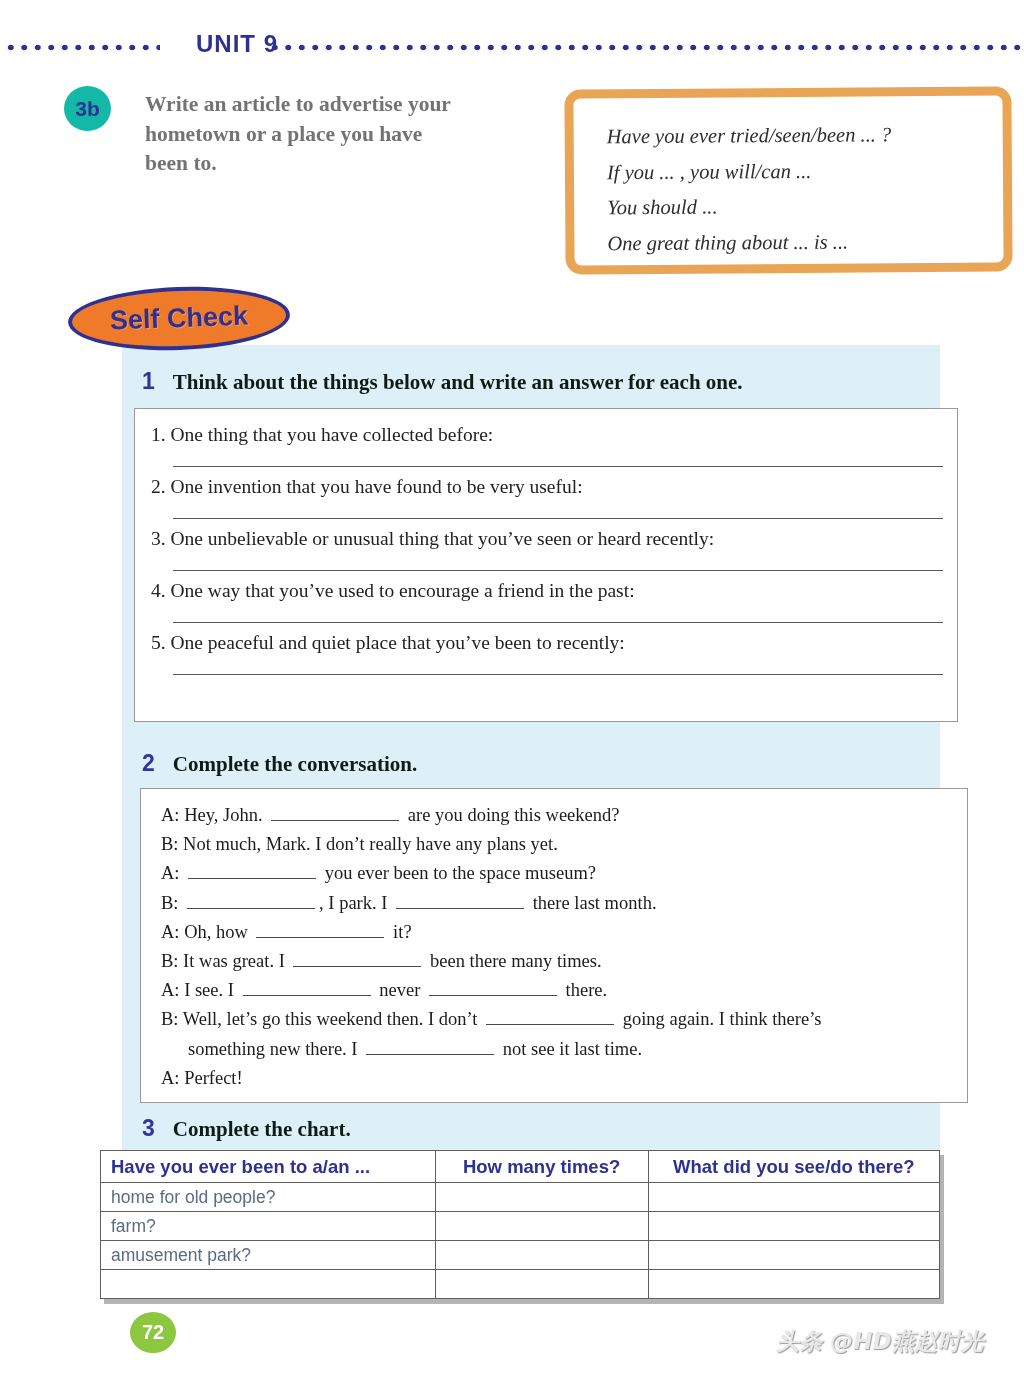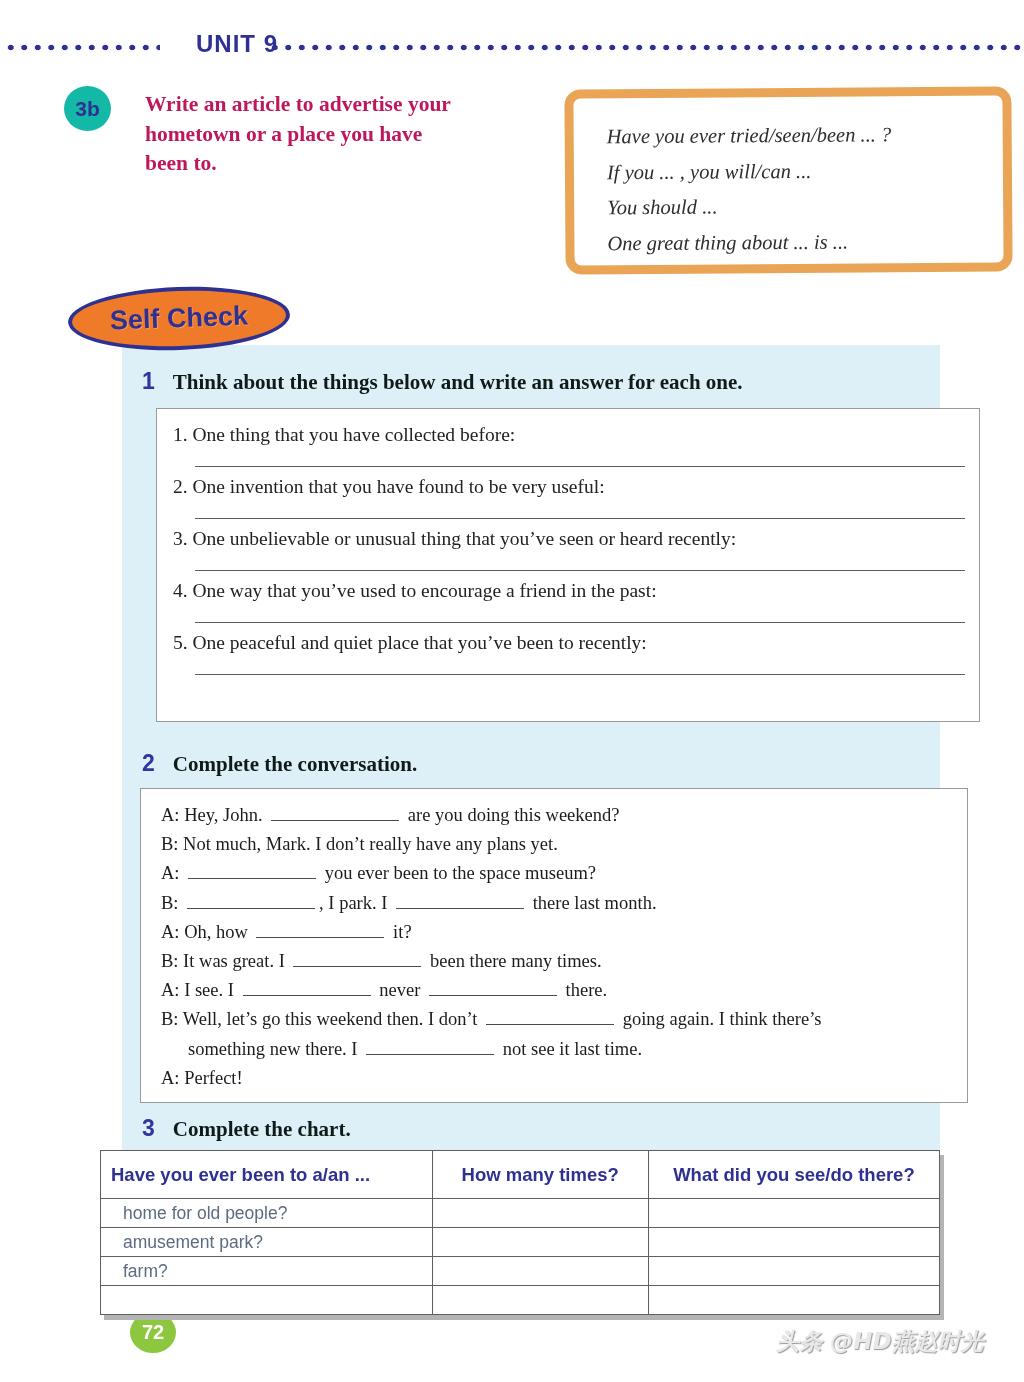--- a/index.html
+++ b/index.html
@@ -22,21 +22,21 @@
     color:#2e3192; letter-spacing:1px;margin-left:26px;
   }
   
   .badge-3b {
     position:absolute; left:64px; top:86px; width:47px; height:45px;
     background:#14b8a6; border-radius:50%;
     display:flex; align-items:center; justify-content:center;
     font-family:"Liberation Sans", sans-serif; font-weight:bold; font-size:21px; color:#2e3192;
   }
   .task3b-text { position:absolute; left:145px; top:90px; width:420px; }
-  .t3b-line { font-weight:bold; font-size:21.5px; line-height:29.5px; color:#be185d; }
+  .t3b-line { font-weight:bold; font-size:21.5px; line-height:29.5px; color:#737373; }
   .hint-box {
     position:absolute; left:565px; top:88px; width:447px; height:185px; box-sizing:border-box;
     background:#ffffff; border:9px solid #e9a455; border-radius:16px;
     padding:21px 10px 0 33px; transform:rotate(-0.4deg);
   }
   .hint-line { font-style:italic; font-size:20.5px; line-height:35.5px; color:#2e2e2e; }
   
   .self-check {
     position:absolute; left:68px; top:287px; width:222px; height:63px; box-sizing:border-box;
     background:#ee7a2a; border:4px solid #2e3192; border-radius:50%;
@@ -50,44 +50,44 @@
   .sec-num {
     font-family:"Liberation Sans", sans-serif; font-weight:bold; font-size:23px;
     color:#34349e; margin-right:18px;
   }
   .sec-title { font-weight:bold; font-size:21px; color:#0f1b17; }
   .sec1-head { left:142px; top:368px; }
   .sec2-head { left:142px; top:750px; }
   .sec3-head { left:142px; top:1115px; }
   
   .white-box { position:absolute; background:#ffffff; border:1px solid #9a9a9a; z-index:2; box-sizing:border-box; }
-  .box1 { left:156px; top:408px; width:824px; height:314px; padding-top:6px; }
+  .box1 { left:134px; top:408px; width:824px; height:314px; padding-top:6px; }
   .item-text { font-size:19.5px; line-height:26px; color:#222222; padding-left:16px; margin-top:7px; }
   .answer-rule { margin:18px 14px 0 38px; height:0; border-bottom:1.4px solid #5a5a5a; }
   .box2 { left:140px; top:788px; width:828px; height:315px; padding:12px 14px 0 20px; }
   .convo-line { font-size:18.5px; line-height:29.2px; color:#1c1c1c; }
   .convo-line.indent { padding-left:27px; }
   .blank {
     display:inline-block; width:128px; height:14px; margin:0 4px;
     border-bottom:1.4px solid #4a4a4a;
   }
   
   .chart-table {
     position:absolute; left:100px; top:1150px; width:840px; z-index:2;
     border-collapse:collapse; background:#ffffff;
     box-shadow:4px 5px 0 #b4b4b4;
     font-family:"Liberation Sans", sans-serif;
   }
   .chart-table th, .chart-table td { border:1.5px solid #5f5f5f; }
   .chart-table th {
     height:31px; font-size:18.5px; font-weight:bold; color:#2e3192;
-    text-align:center; padding:8px 6px;
+    text-align:center; padding:0 6px;
   }
   .chart-table th.first { text-align:left; padding-left:10px; }
-  .chart-table td { height:26px; font-size:17.5px; color:#5d6b80; padding-left:22px; }
+  .chart-table td { height:26px; font-size:17.5px; color:#5d6b80; padding-left:10px; }
   .col1 { width:334px; } .col2 { width:210px; } .col3 { width:294px; }
   
   .page-num {
     position:absolute; left:130px; top:1312px; width:46px; height:41px;
     background:#8dc63f; border-radius:50%;
     display:flex; align-items:center; justify-content:center;
     font-family:"Liberation Sans", sans-serif; font-weight:bold; font-size:20px; color:#ffffff;
   }
   .watermark {
     position:absolute; left:740px; top:1326px; width:280px; text-align:center;
@@ -167,26 +167,26 @@
           <th class="col3">What did you see/do there?</th>
         </tr>
       </thead>
       <tbody>
         <tr>
           <td class="col1">home for old people?</td>
           <td class="col2"></td>
           <td class="col3"></td>
         </tr>
         <tr>
-          <td class="col1">amusement park?</td>
+          <td class="col1">farm?</td>
           <td class="col2"></td>
           <td class="col3"></td>
         </tr>
         <tr>
-          <td class="col1">farm?</td>
+          <td class="col1">amusement park?</td>
           <td class="col2"></td>
           <td class="col3"></td>
         </tr>
         <tr>
           <td class="col1"></td>
           <td class="col2"></td>
           <td class="col3"></td>
         </tr>
       </tbody>
     </table>

